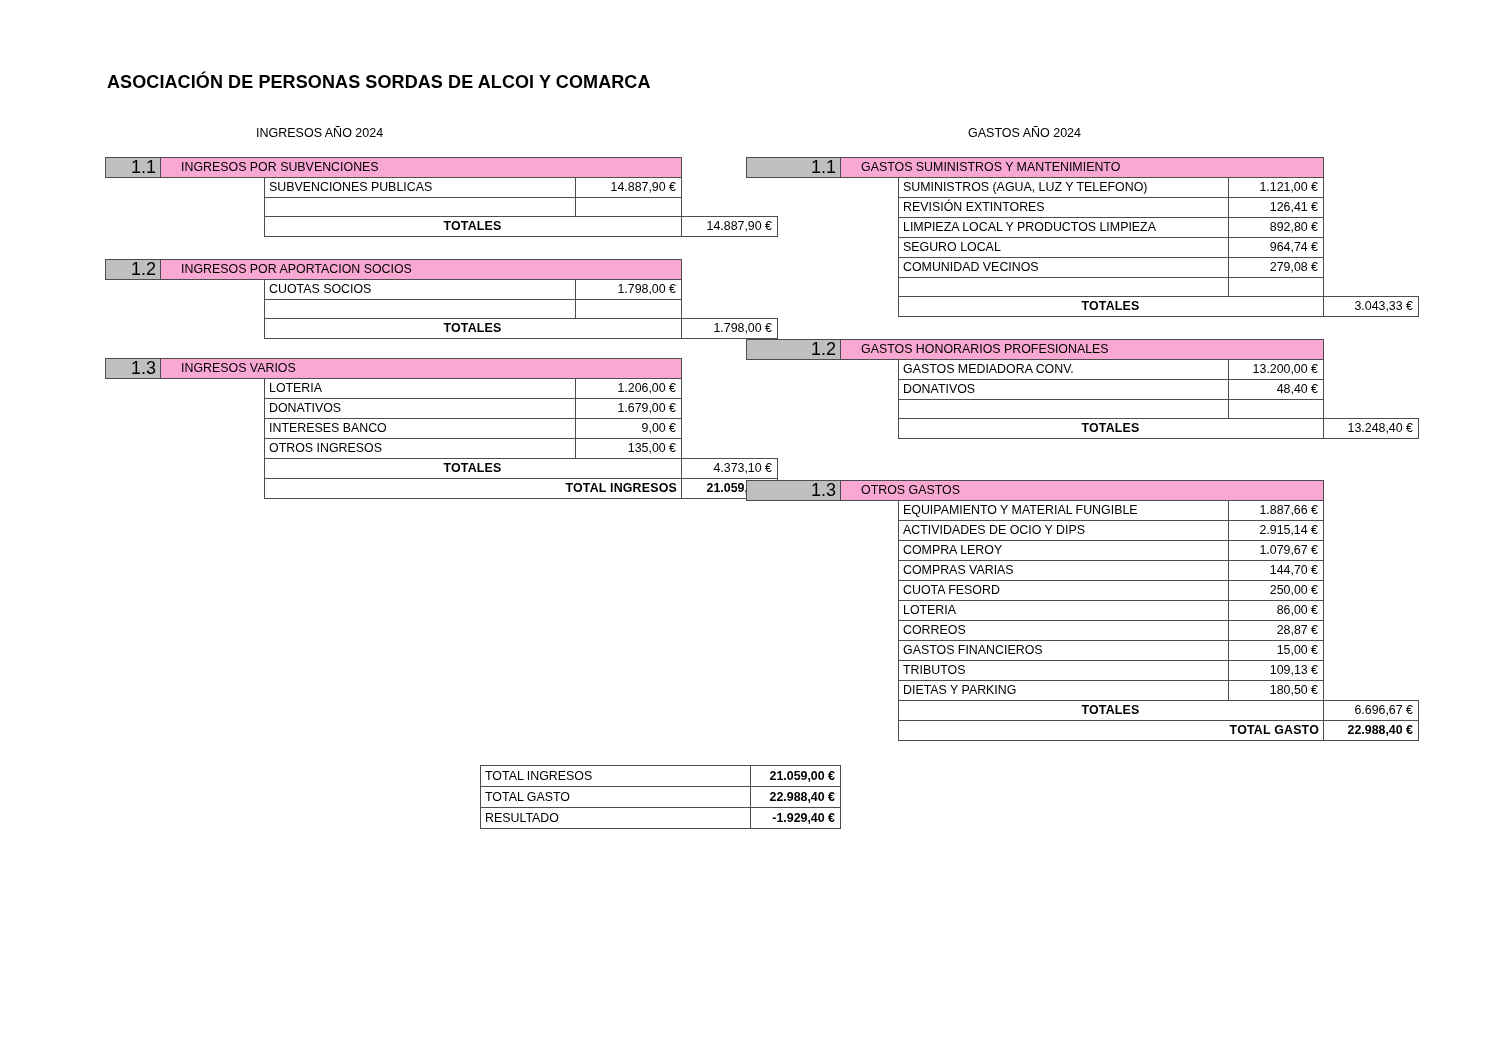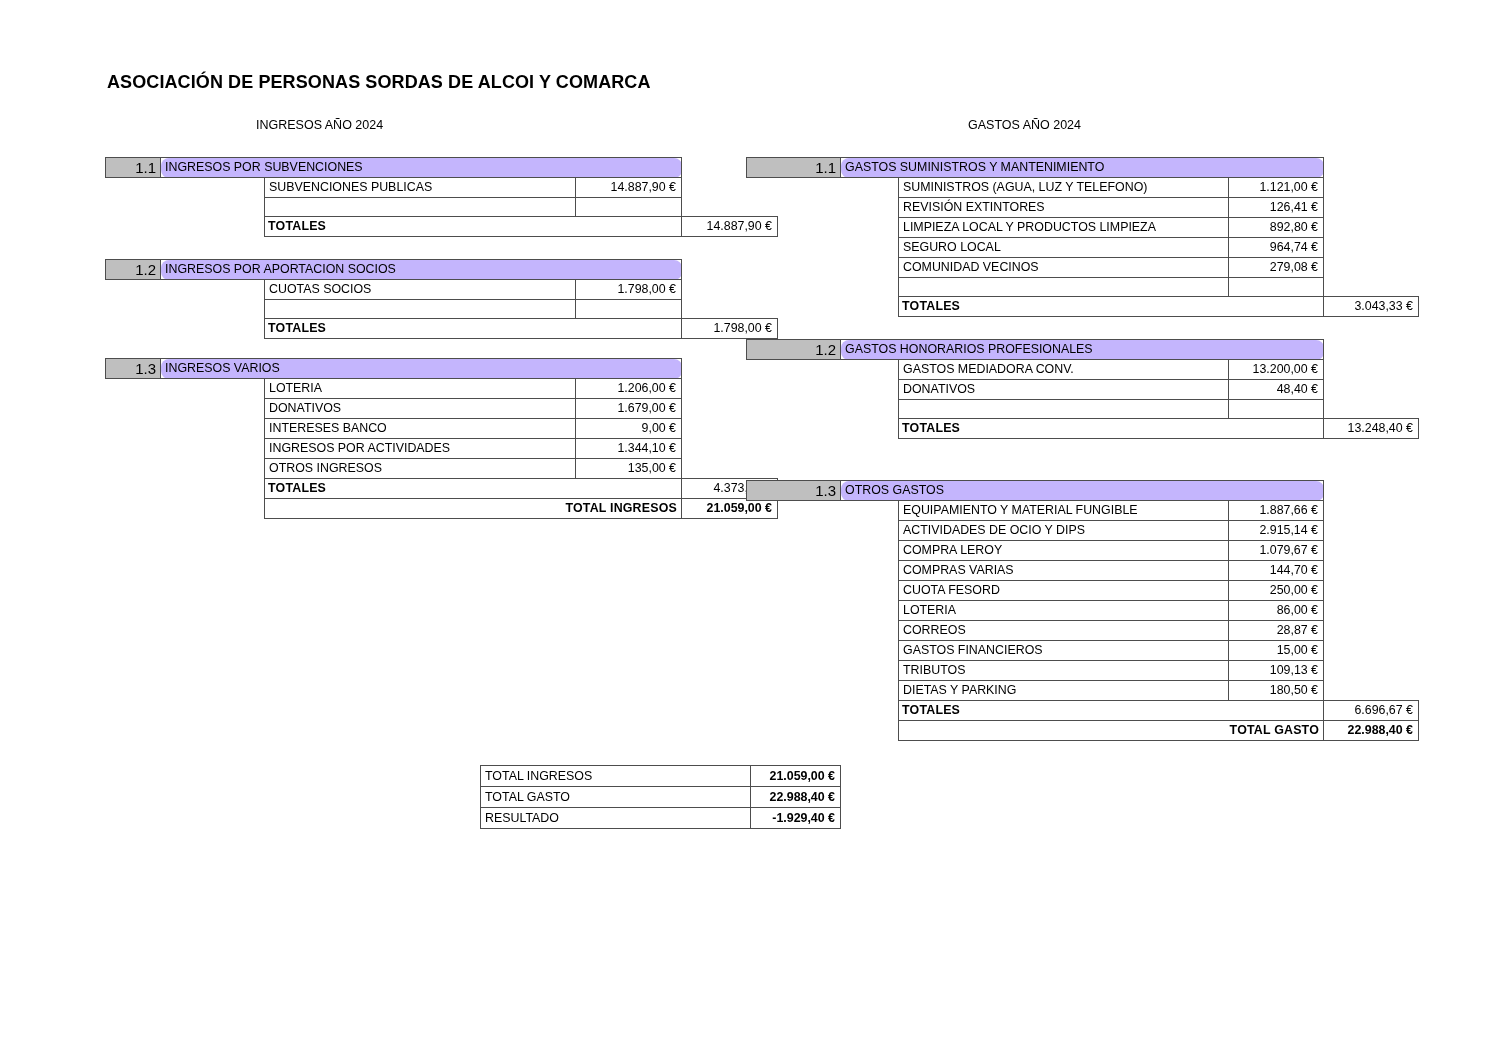--- a/index.html
+++ b/index.html
@@ -23,20 +23,21 @@
     font-size: 18px;
     font-weight: bold;
     letter-spacing: 0.1px;
     white-space: nowrap;
   }
 
   .section-caption {
     position: absolute;
     font-size: 12.5px;
     white-space: nowrap;
+    margin-top: 8px;
   }
   .caption-ingresos { left: 256px; top: 118px; }
   .caption-gastos   { left: 968px; top: 118px; }
 
   
   .block {
     position: absolute;
     border-collapse: collapse;
     table-layout: fixed;
     font-size: 12.4px;
@@ -51,40 +52,39 @@
     white-space: nowrap;
     box-sizing: border-box;
   }
   td.blank-cell {
     border: none;
     padding: 0;
   }
   td.num-label {
     background: #bfbfbf;
     text-align: right;
-    font-size: 15px;
+    font-size: 18px;
     padding-right: 4px;
   }
   td.grp-title {
-    background: #c4b5fd;
+    background: #f9a8d4;
     text-align: left;
-    padding-left: 4px;
-    border-radius: 8px;
+    padding-left: 20px;
   }
   td.item-name {
     text-align: left;
     padding-left: 4px;
     margin-top: 32px;
   }
   td.item-amount {
     text-align: right;
     padding-right: 5px;
   }
   td.totales-label {
-    text-align: left;
+    text-align: center;
     font-weight: bold;
     padding-right: 4px;
     letter-spacing: 0.2px;
   }
   td.totales-amount {
     text-align: right;
     padding-right: 5px;
   }
   td.grand-label {
     text-align: right;
@@ -247,27 +247,20 @@
           <td class="blank-cell"></td>
           <td class="item-name">DONATIVOS</td>
           <td class="item-amount">1.679,00 €</td>
           <td class="blank-cell"></td>
         </tr>
         <tr>
           <td class="blank-cell"></td>
           <td class="blank-cell"></td>
           <td class="item-name">INTERESES BANCO</td>
           <td class="item-amount">9,00 €</td>
-          <td class="blank-cell"></td>
-        </tr>
-        <tr>
-          <td class="blank-cell"></td>
-          <td class="blank-cell"></td>
-          <td class="item-name">INGRESOS POR ACTIVIDADES</td>
-          <td class="item-amount">1.344,10 €</td>
           <td class="blank-cell"></td>
         </tr>
         <tr>
           <td class="blank-cell"></td>
           <td class="blank-cell"></td>
           <td class="item-name">OTROS INGRESOS</td>
           <td class="item-amount">135,00 €</td>
           <td class="blank-cell"></td>
         </tr>
         <tr>

